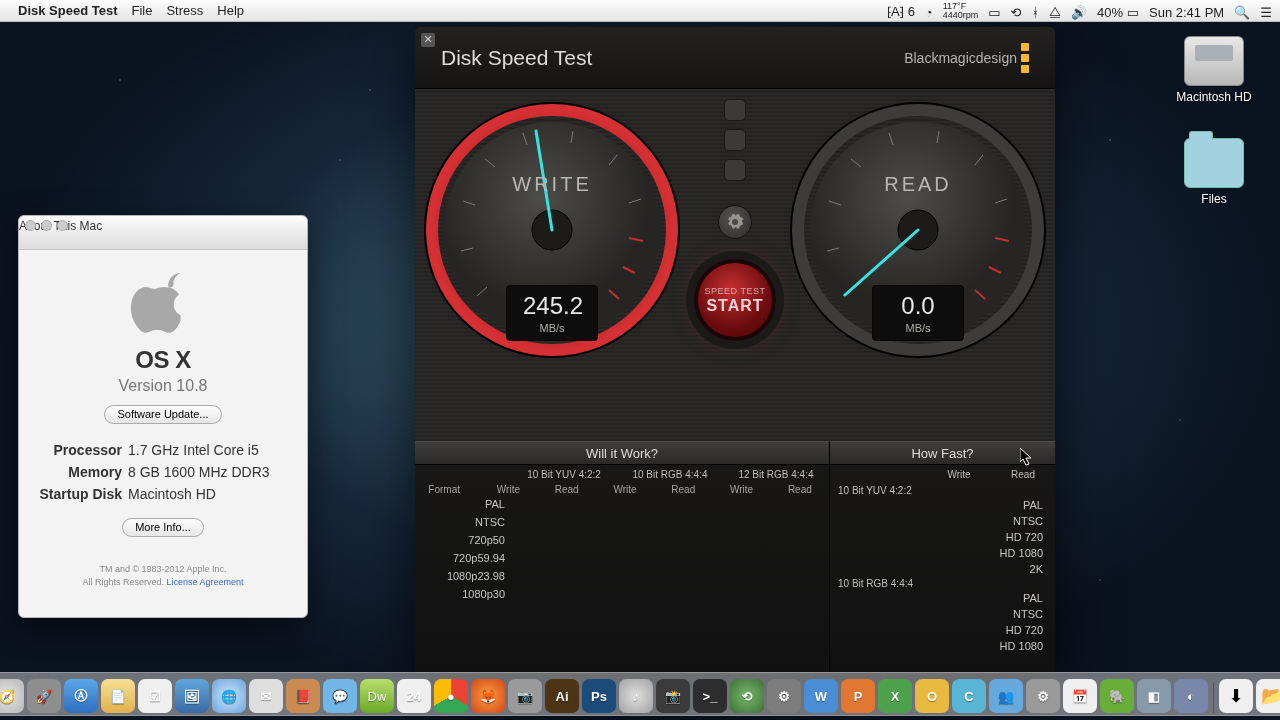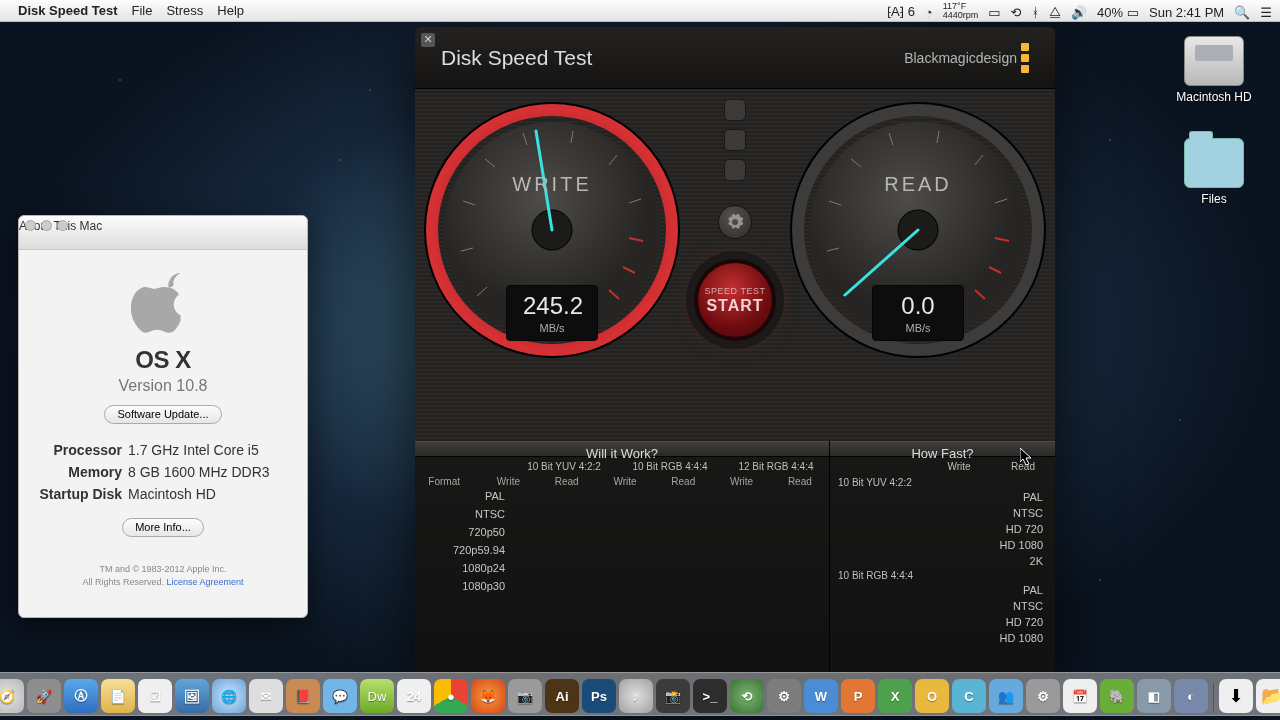--- a/index.html
+++ b/index.html
@@ -66,21 +66,21 @@
   .seg{width:22px;height:22px;border-radius:5px;background:#3b3a38;border:1px solid #1a1918}
   #gear{margin-top:16px;width:34px;height:34px;border-radius:50%;background:radial-gradient(circle at 40% 35%,#53514e,#2f2d2b);display:flex;align-items:center;justify-content:center;cursor:default;border:1px solid #141312}
   #start{margin-top:12px;width:82px;height:82px;border-radius:50%;background:radial-gradient(circle at 45% 35%,#c43031,#6e0c0f 60%,#420608);border:4px solid #1a0607;display:flex;flex-direction:column;align-items:center;justify-content:center;cursor:default;box-shadow:0 0 0 8px #1b1a19,0 0 24px rgba(200,40,40,.3)}
   #start .l1{font-size:9px;color:#d7a9aa;letter-spacing:.5px}
   #start .l2{font-size:16px;color:#f1d2d3;font-weight:600;letter-spacing:1px;margin-top:1px}
   #cursor{position:absolute;left:326px;top:349px;pointer-events:none;z-index:40}
   
   #tables{display:flex;height:234px;background:linear-gradient(#191817,#111);font-size:11px;color:#c7c6c2}
   #tables .col{flex:1;display:flex;flex-direction:column}
   #tables .col+.col{border-left:1px solid #000;flex:0 0 226px}
-  #tables .hdr{height:16px;background:linear-gradient(#3f3e3b,#2a2927);text-align:center;line-height:24px;font-size:13px;color:#ddd;border-top:1px solid #4c4b47;border-bottom:1px solid #000}
+  #tables .hdr{height:24px;background:linear-gradient(#3f3e3b,#2a2927);text-align:center;line-height:24px;font-size:13px;color:#ddd;border-top:1px solid #4c4b47;border-bottom:1px solid #000}
   #tables .sub{display:flex;font-size:10px;color:#bfbeb9;padding:4px 0}
   .will .sub .f{width:96px;text-align:right;padding-right:6px}
   .will .sub .g{flex:1;text-align:center}
   .will .sub2{display:flex;font-size:10px;color:#a6a5a0}
   .will .sub2 .f{width:96px;text-align:center;padding-right:6px}
   .will .sub2 span{flex:1;text-align:center}
   .will .rows{overflow:hidden}
   .will .r{display:flex;font-size:11px;height:18px;align-items:center}
   .will .r .f{width:96px;text-align:right;padding-right:6px;color:#c7c6c2}
   .fast .sub{justify-content:flex-end;padding-right:6px}
@@ -298,21 +298,21 @@
           <div class="r">
             <span class="f">NTSC</span>
           </div>
           <div class="r">
             <span class="f">720p50</span>
           </div>
           <div class="r">
             <span class="f">720p59.94</span>
           </div>
           <div class="r">
-            <span class="f">1080p24</span>
+            <span class="f">1080p23.98</span>
           </div>
           <div class="r">
             <span class="f">1080p30</span>
           </div>
         </div>
     </div>
     <div class="col fast">
       <div class="hdr">How Fast?</div>
       <div class="sub">
         <span class="h">Write</span>

